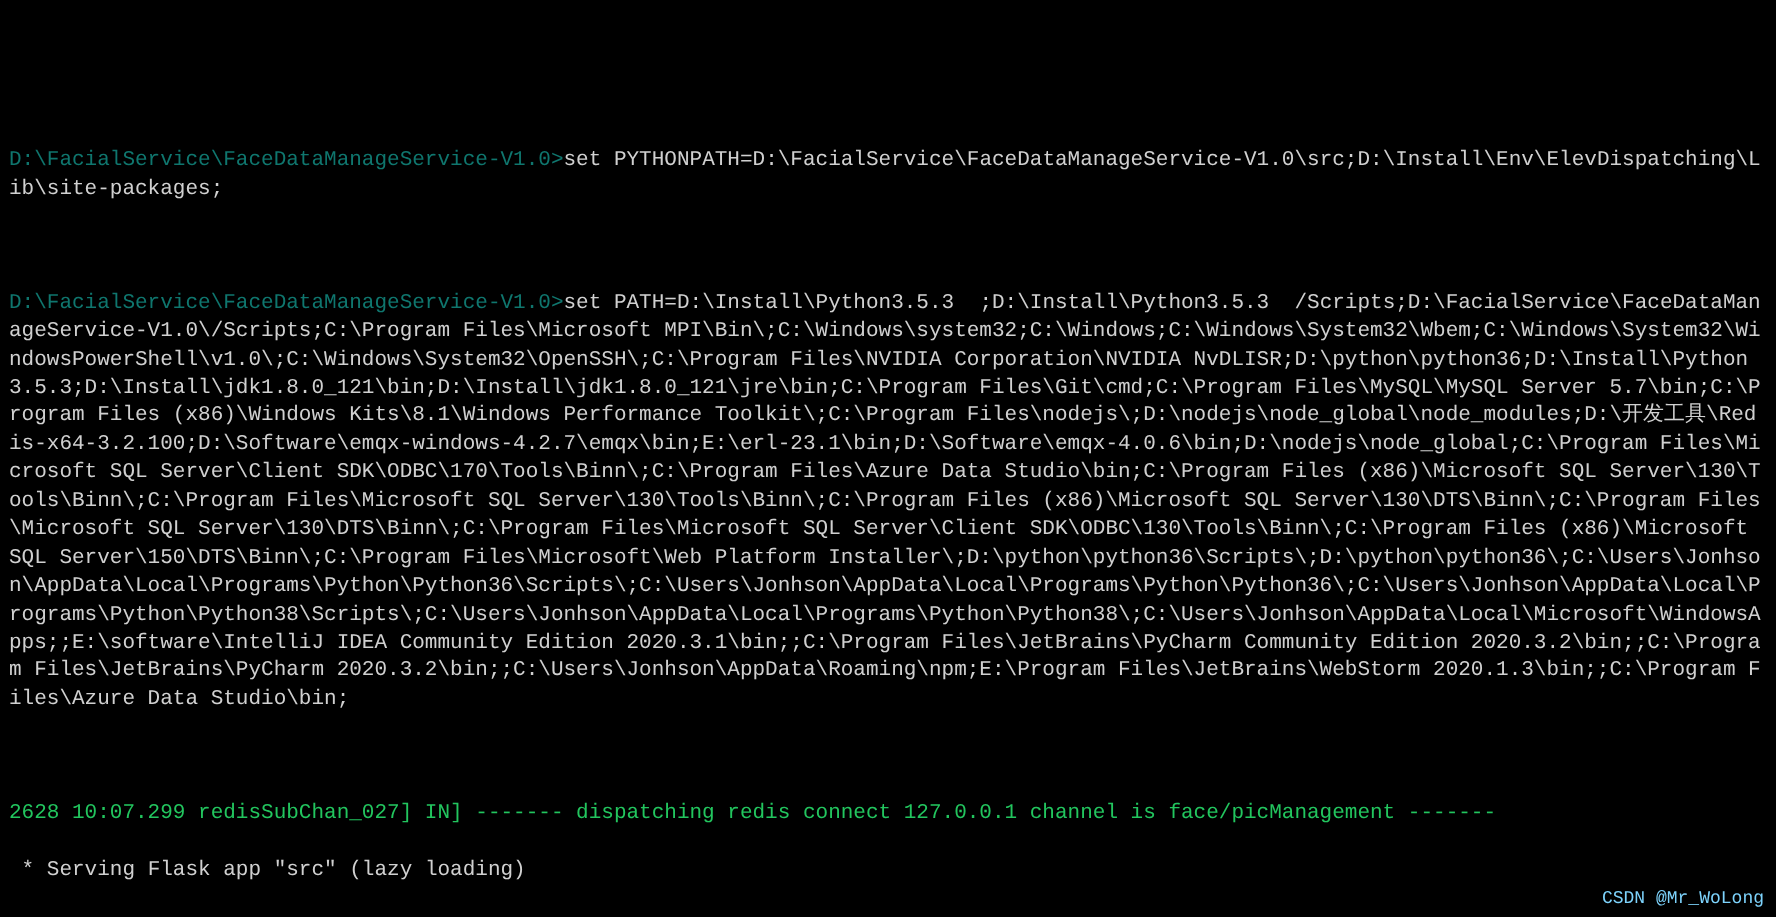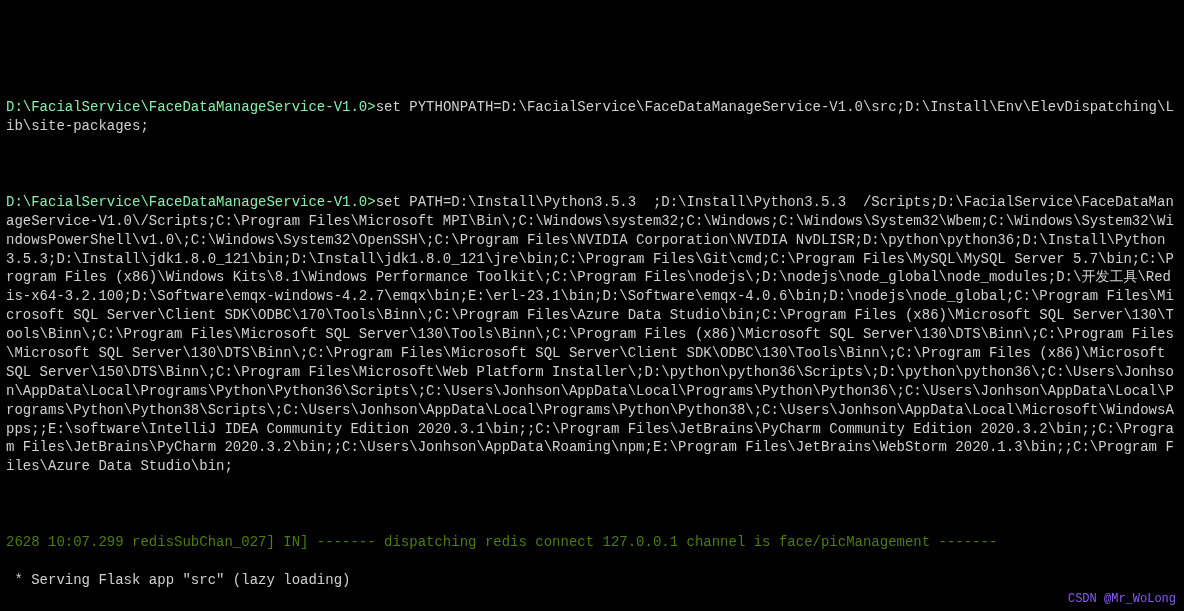--- a/index.html
+++ b/index.html
@@ -19,36 +19,36 @@
       overflow: hidden;
       word-break: break-all;
       white-space: pre-wrap;
       position: relative;
     }
     .terminal-output {
       white-space: pre-wrap;
       word-break: break-all;
     }
     .prompt {
-      color: #86efac;
+      color: #0f766e;
     }
     .command {
       color: #d0d0d0;
     }
     .green-text {
-      color: #4d7c0f;
+      color: #22c55e;
     }
     .white-text {
       color: #d0d0d0;
     }
     .watermark {
       position: absolute;
       bottom: 4px;
       right: 8px;
-      color: #8b5cf6;
+      color: #7dd3fc;
       font-size: 12px;
     }
     .line {
       display: block;
     }
     .blank-line {
       height: 1.35em;
     }
   </style>
 </head>

